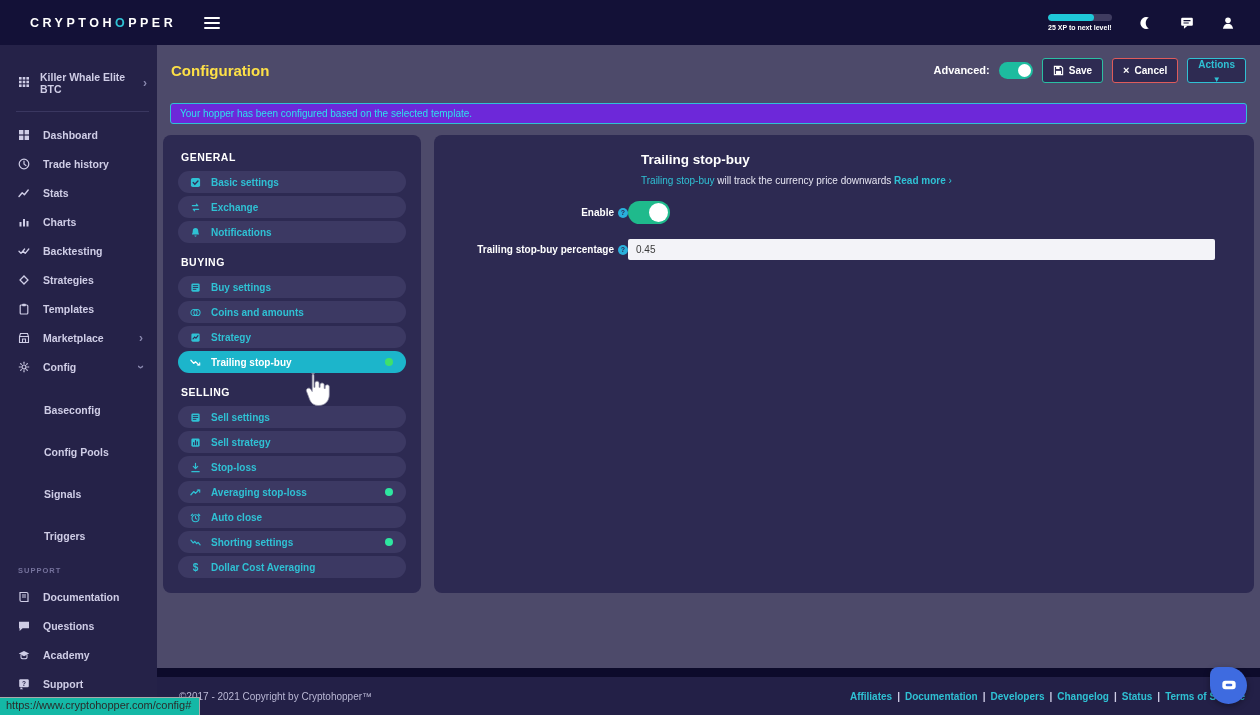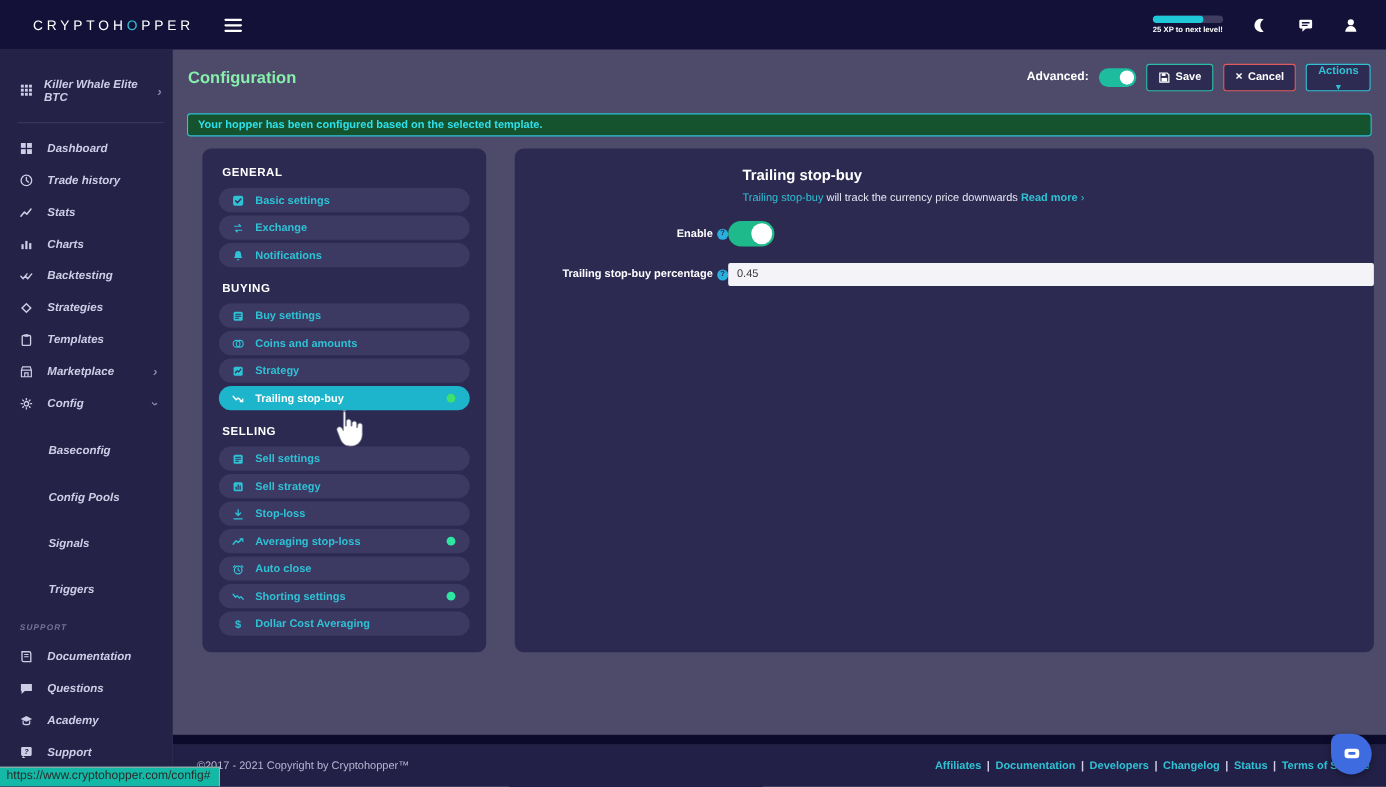--- a/index.html
+++ b/index.html
@@ -2,75 +2,75 @@
 <html><head>
 <meta charset="utf-8">
 <style>
   * { margin:0; padding:0; box-sizing:border-box; }
   html,body { width:1260px; height:715px; overflow:hidden; background:#4d4a6a;
     font-family:"Liberation Sans", sans-serif; position:relative; }
 
   
   .topbar { position:absolute; left:0; top:0; width:1260px; height:45px; background:#131137;
     display:flex; align-items:center; color:#fff; z-index:5; }
-  .logo { margin-left:30px; font-size:12.5px; font-weight:normal; letter-spacing:3.5px; white-space:nowrap; }
+  .logo { margin-left:30px; font-size:12.5px; font-weight:bold; letter-spacing:3.5px; white-space:nowrap; }
   .logo .logo-o { color:#2fc1d4; }
   .hamburger { margin-left:28px; width:16px; cursor:pointer; }
   .hamburger span { display:block; height:2px; background:#fff; border-radius:1px; margin:3px 0; }
   .topbar-right { margin-left:auto; display:flex; align-items:center; gap:27px; margin-right:25px; }
   .xp { width:64px; text-align:left; }
   .xp-bar { height:7px; background:#3f3c60; border-radius:4px; overflow:hidden; }
   .xp-fill { height:100%; background:#1fc8d8; border-radius:4px; }
   .xp-text { font-size:7px; font-weight:bold; margin-top:3px; white-space:nowrap; }
   .tb-icon svg { width:14px; height:14px; display:block; }
 
   
-  .sidebar { position:absolute; left:0; top:45px; bottom:0; width:157px; background:#252248; color:#cfcde6; z-index:3;font-style:italic; }
+  .sidebar { position:absolute; left:0; top:45px; bottom:0; width:157px; background:#252248; color:#cfcde6; z-index:3; }
   .hopper-row { display:flex; align-items:center; gap:10px; padding:26px 10px 16px 18px;
     font-size:10.5px; font-weight:bold; cursor:pointer; }
   .hopper-row .chev { margin-left:auto; color:#8886ad; font-size:12px; }
   .divider { border-top:1px solid #3a3760; margin:0 8px 8px 16px; }
   .side-item { height:29px; display:flex; align-items:center; gap:12px; padding-left:18px;
     font-size:10.5px; font-weight:bold; cursor:pointer; }
   .side-item .icon { width:13px; display:flex; }
   .side-item .icon svg { width:12px; height:12px; }
   .side-chev { margin-left:auto; margin-right:14px; color:#8886ad; font-size:12px; line-height:1; }
   .side-chev.down { transform:rotate(90deg); }
   .side-sub { height:26px; line-height:26px; padding-left:44px; font-size:10.5px; font-weight:bold; cursor:pointer;margin-top:16px; }
   .side-section { padding:17px 0 7px 18px; font-size:7.5px; letter-spacing:1px; color:#75729c; font-weight:bold; }
   .avatar-stub { width:18px; height:18px; border-radius:50%; background:#44416b; margin:7px 0 0 18px; }
 
   
   .main { position:absolute; left:157px; top:45px; right:0; bottom:0; background:#4d4a6a;
     display:flex; flex-direction:column; }
   .page-header { height:50px; display:flex; align-items:center; padding:0 14px; flex:none; }
-  .page-title { font-size:15px; font-weight:bold; color:#86efac; }
+  .page-title { font-size:15px; font-weight:bold; color:#fde047; }
   .header-right { margin-left:auto; display:flex; align-items:center; gap:9px; }
   .adv-label { font-size:11px; font-weight:bold; color:#fff; }
   .toggle { position:relative; border-radius:12px; background:#1dbc9f; cursor:pointer; flex:none; }
   .toggle::after { content:''; position:absolute; top:2px; right:2px; background:#fff; border-radius:50%; }
   .toggle.small { width:34px; height:17px; }
   .toggle.small::after { width:13px; height:13px; }
   .toggle.big { width:42px; height:23px; background:#1fba8c; }
   .toggle.big::after { width:19px; height:19px; }
   .btn { height:25px; display:inline-flex; align-items:center; gap:5px; padding:0 10px;
     background:#2e2b52; border-radius:3px; font-size:10px; font-weight:bold; color:#fff;
     border:1px solid transparent; cursor:pointer; font-family:inherit; }
   .btn svg { width:11px; height:11px; }
   .btn.save { border-color:#2abfa3; }
   .btn.cancel { border-color:#e05b5b; }
   .btn.actions { border-color:#2fc1d4; color:#2fc1d4;flex-direction:column; }
   .btn .x { font-size:11px; line-height:1; }
   .btn .caret { font-size:8px; }
 
-  .banner { margin:8px 13px 0; height:21px; background:#14532d; border:1px solid #2fc1d4;
+  .banner { margin:8px 13px 0; height:21px; background:#6d28d9; border:1px solid #2fc1d4;
     border-radius:3px; display:flex; align-items:center; padding:0 9px;
-    font-size:10px; font-weight:bold; color:#2fe0ec; flex:none; }
-
-  .content { display:flex; gap:26px; padding:11px 27px 0; flex:none; align-items:stretch; }
+    font-size:10px; font-weight:normal; color:#2fe0ec; flex:none; }
+
+  .content { display:flex; gap:13px; padding:11px 6px 0; flex:none; align-items:stretch; }
   .config-panel { width:258px; min-width:258px; background:#2d2a52; border-radius:8px; padding:10px 15px 12px; }
   .cn-title { font-size:10.5px; font-weight:bold; letter-spacing:.5px; color:#fff; margin:13px 0 8px 3px; }
   .cn-title:first-child { margin-top:6px; }
   .pill { height:22px; border-radius:12px; background:#3c3963; color:#2fc1d4; display:flex;
     align-items:center; gap:9px; padding:0 12px; margin-bottom:3px; font-size:10px; font-weight:bold; cursor:pointer; }
   .pill .icon { width:12px; display:flex; }
   .pill .icon svg { width:11px; height:11px; }
   .pill.active { background:#1cb5cb; color:#fff; }
   .dot { width:8px; height:8px; border-radius:50%; background:#2ee6a0; margin-left:auto; margin-right:1px; }
   .pill.active .dot { background:#3fe06b; }

